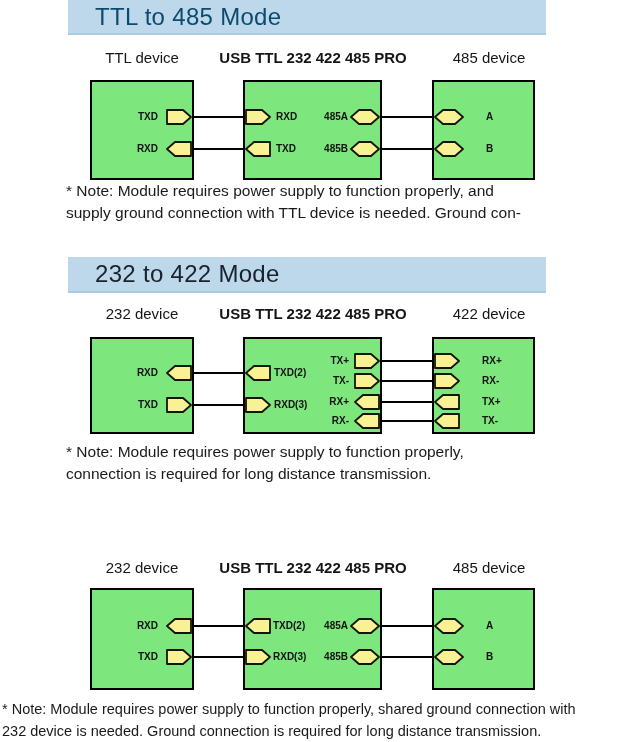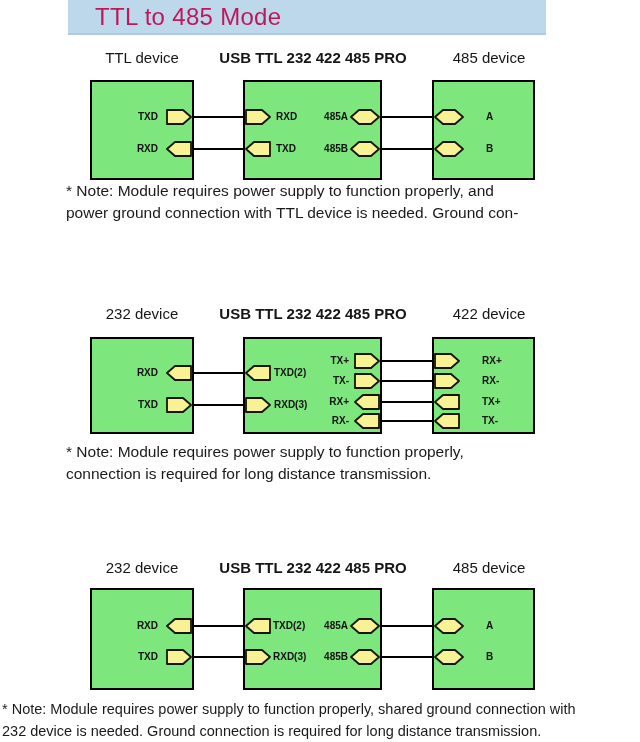--- a/index.html
+++ b/index.html
@@ -16,21 +16,21 @@
   .pinlabel{position:absolute;font-weight:700;font-size:10px;color:#121212;white-space:nowrap;line-height:1;}
   .wire{position:absolute;height:2px;}
   .note{position:absolute;color:#1a1a1a;}
   .note-line{white-space:nowrap;line-height:22.4px;}
 </style>
 </head>
 <body>
 
 <div id="canvas">
     <div class="bar" style="left: 68px; top: 0px; width: 478px; height: 33px; background: rgb(189, 216, 235); border-bottom: 2px solid rgb(173, 203, 223);">
-      <span class="bar-title" style="color: #be185d;">TTL to 485 Mode</span>
+      <span class="bar-title" style="color: #0c4a6e;">TTL to 485 Mode</span>
     </div>
     <div class="devlabel" style="left: 142px; top: 57px;">TTL device</div>
     <div class="devlabel bold" style="left: 313px; top: 57px;">USB TTL 232 422 485 PRO</div>
     <div class="devlabel" style="left: 489px; top: 57px;">485 device</div>
     <div class="box" style="left: 90px; top: 80px; width: 104px; height: 100px; background: rgb(125, 230, 125); border-color: rgb(0, 0, 0);"></div>
     <div class="box" style="left: 243px; top: 80px; width: 139px; height: 100px; background: rgb(125, 230, 125); border-color: rgb(0, 0, 0);"></div>
     <div class="box" style="left: 432px; top: 80px; width: 103px; height: 100px; background: rgb(125, 230, 125); border-color: rgb(0, 0, 0);"></div>
     <div class="wire" style="left: 194px; top: 116px; width: 49px; height: 2px; background: rgb(0, 0, 0);"></div>
     <div class="wire" style="left: 194px; top: 148px; width: 49px; height: 2px; background: rgb(0, 0, 0);"></div>
     <div class="wire" style="left: 382px; top: 116px; width: 50px; height: 2px; background: rgb(0, 0, 0);"></div>
@@ -62,21 +62,24 @@
     <svg width="30" height="16" class="pin" style="left: 434px; top: 109px;">
       <polygon points="1,8 9,1 21,1 29,8 21,15 9,15" fill="#F9F294" stroke="#151505" stroke-width="1.8" stroke-linejoin="round"></polygon>
     </svg>
     <div class="pinlabel" style="top: 117px; left: 486px; transform: translateY(-50%);">A</div>
     <svg width="30" height="16" class="pin" style="left: 434px; top: 141px;">
       <polygon points="1,8 9,1 21,1 29,8 21,15 9,15" fill="#F9F294" stroke="#151505" stroke-width="1.8" stroke-linejoin="round"></polygon>
     </svg>
     <div class="pinlabel" style="top: 149px; left: 486px; transform: translateY(-50%);">B</div>
     <div class="note" style="left: 66px; top: 180px; font-size: 15.5px; color: rgb(26, 26, 26);">
       <div class="note-line">* Note: Module requires power supply to function properly, and</div>
-      <div class="note-line">power ground connection with TTL device is needed. Ground con-</div>
+      <div class="note-line">supply ground connection with TTL device is needed. Ground con-</div>
+    </div>
+    <div class="bar" style="left: 68px; top: 257px; width: 478px; height: 34px; background: rgb(189, 216, 235); border-bottom: 2px solid rgb(173, 203, 223);">
+      <span class="bar-title" style="color: rgb(24, 34, 46);">232 to 422 Mode</span>
     </div>
     <div class="devlabel" style="left: 142px; top: 313px;">232 device</div>
     <div class="devlabel bold" style="left: 313px; top: 313px;">USB TTL 232 422 485 PRO</div>
     <div class="devlabel" style="left: 489px; top: 313px;">422 device</div>
     <div class="box" style="left: 90px; top: 337px; width: 104px; height: 97px; background: rgb(125, 230, 125); border-color: rgb(0, 0, 0);"></div>
     <div class="box" style="left: 243px; top: 337px; width: 139px; height: 97px; background: rgb(125, 230, 125); border-color: rgb(0, 0, 0);"></div>
     <div class="box" style="left: 432px; top: 337px; width: 103px; height: 97px; background: rgb(125, 230, 125); border-color: rgb(0, 0, 0);"></div>
     <div class="wire" style="left: 194px; top: 372px; width: 49px; height: 2px; background: rgb(0, 0, 0);"></div>
     <div class="wire" style="left: 194px; top: 404px; width: 49px; height: 2px; background: rgb(0, 0, 0);"></div>
     <div class="wire" style="left: 382px; top: 360px; width: 50px; height: 2px; background: rgb(0, 0, 0);"></div>

